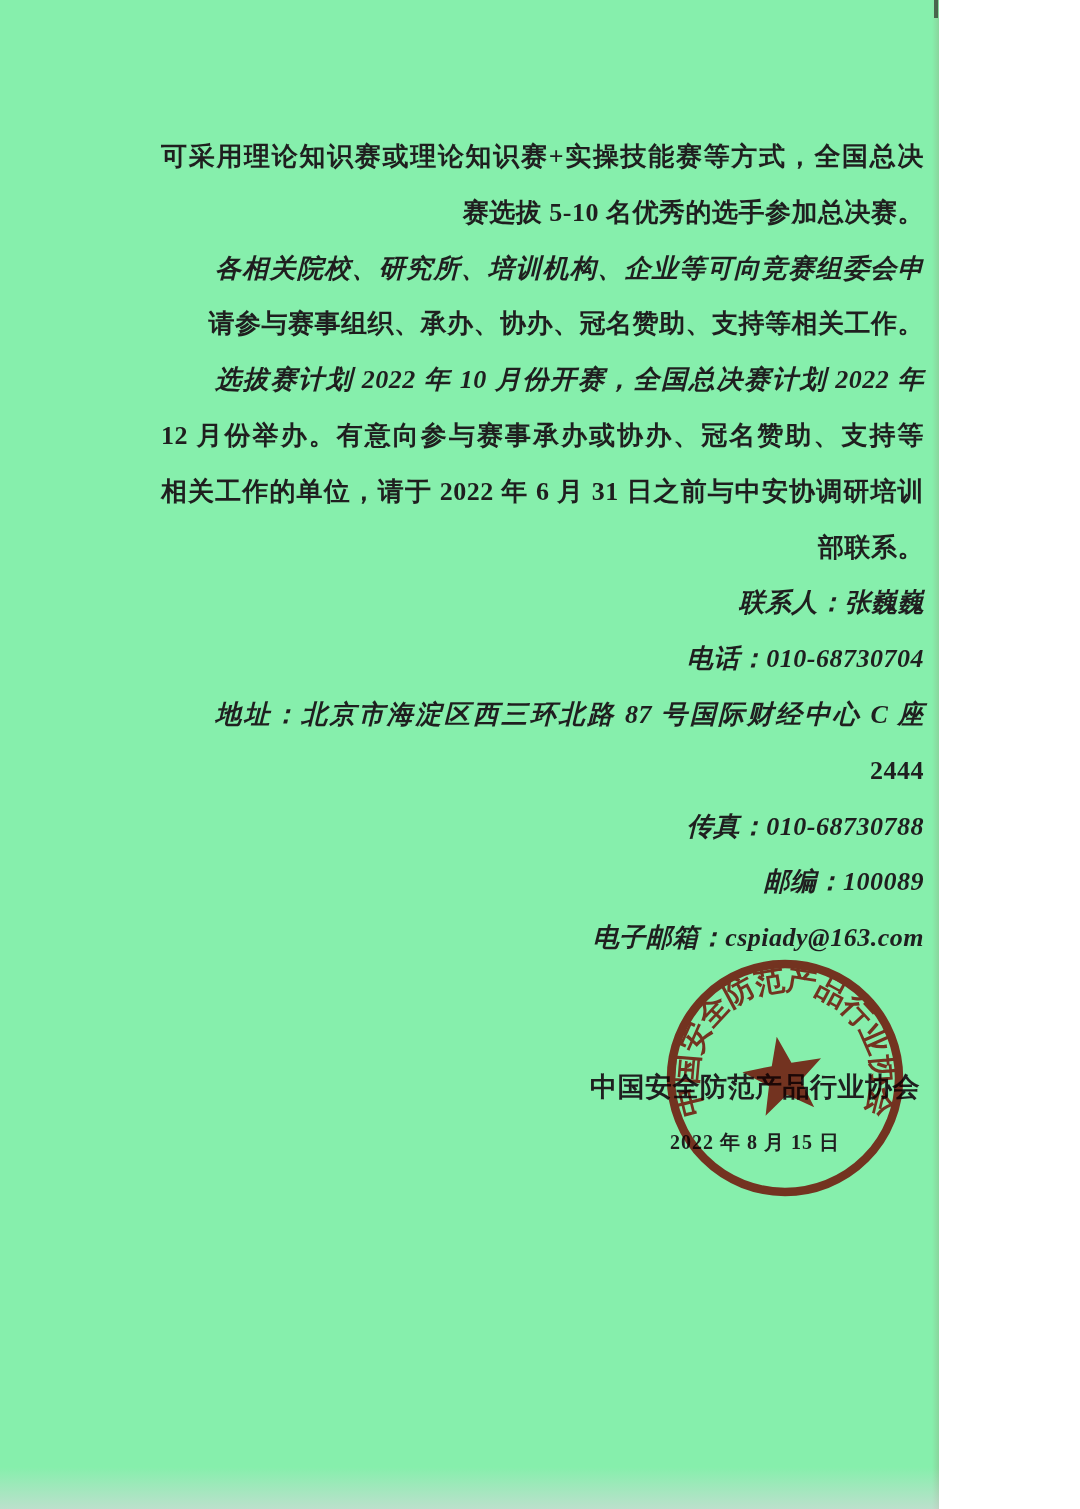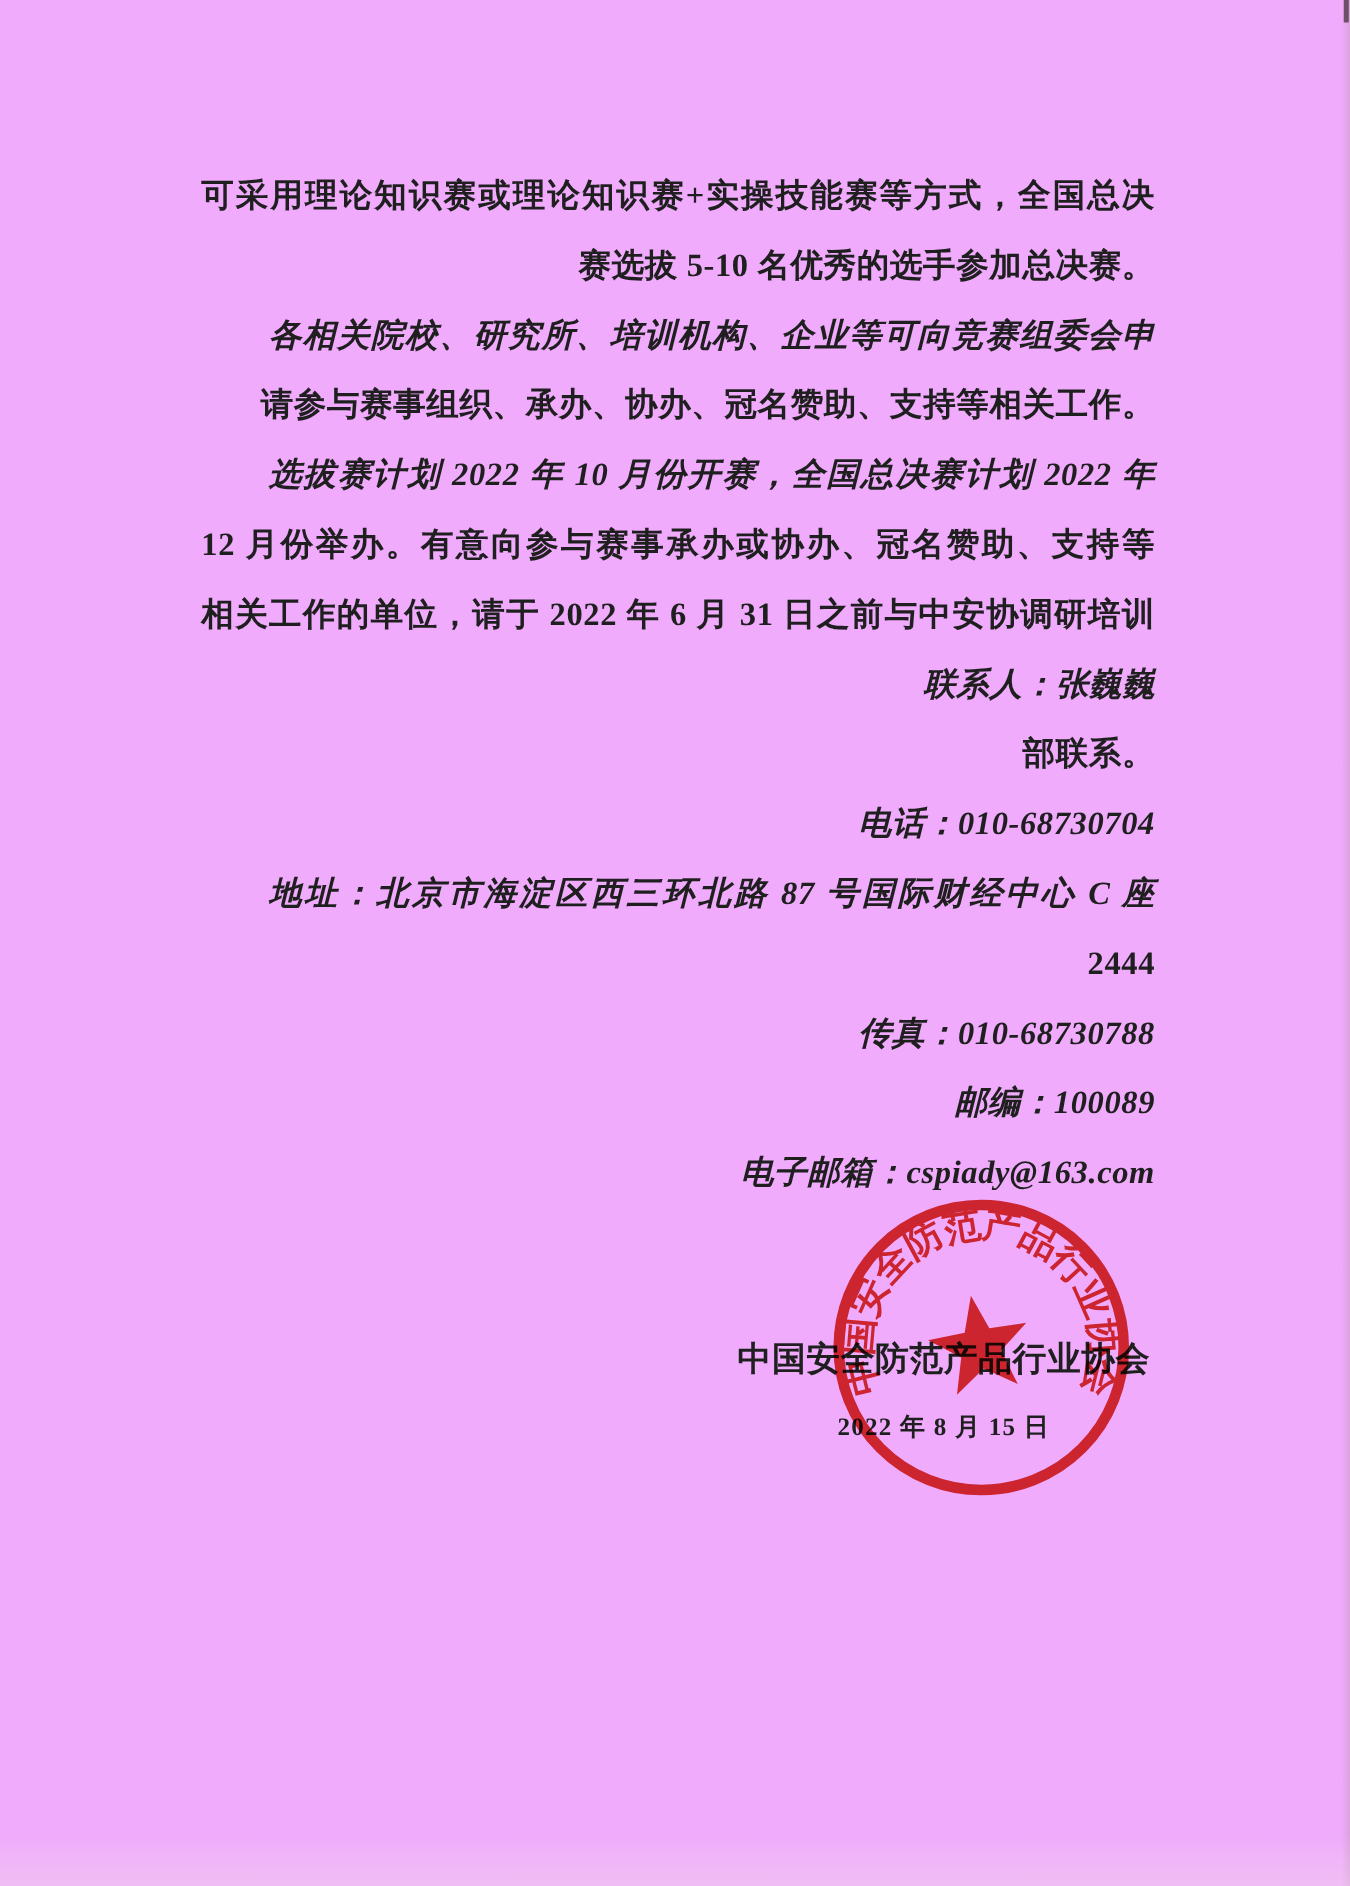--- a/index.html
+++ b/index.html
@@ -3,22 +3,22 @@
 <meta charset="utf-8">
 <style>
   html, body { margin: 0; padding: 0; }
   body {
     width: 1080px; height: 1509px;
     background: #ffffff;
     font-family: "Liberation Serif", "DejaVu Serif", serif;
   }
   .page {
     position: relative;
-    width: 1080px; height: 1509px;
-    background: #f0abfc;
+    width: 939px; height: 1509px;
+    background: #86efac;
     overflow: hidden;
     color: #1f1f1f;
   }
   
   .scan-edge-right {
     position: absolute; top: 0; right: 0;
     width: 7px; height: 100%;
     background: linear-gradient(to left, rgba(150,125,105,0.22), rgba(150,125,105,0.0));
     pointer-events: none;
   }
@@ -89,22 +89,22 @@
 <div class="page">
 
   <div class="letter-body">
     <div class="line justify">可采用理论知识赛或理论知识赛+实操技能赛等方式，全国总决</div>
     <div class="line">赛选拔 5-10 名优秀的选手参加总决赛。</div>
     <div class="line indent justify">各相关院校、研究所、培训机构、企业等可向竞赛组委会申</div>
     <div class="line">请参与赛事组织、承办、协办、冠名赞助、支持等相关工作。</div>
     <div class="line indent justify">选拔赛计划 2022 年 10 月份开赛，全国总决赛计划 2022 年</div>
     <div class="line justify">12 月份举办。有意向参与赛事承办或协办、冠名赞助、支持等</div>
     <div class="line justify">相关工作的单位，请于 2022 年 6 月 31 日之前与中安协调研培训</div>
+    <div class="line">部联系。</div>
     <div class="line indent">联系人：张巍巍</div>
-    <div class="line">部联系。</div>
     <div class="line indent">电话：010-68730704</div>
     <div class="line indent justify">地址：北京市海淀区西三环北路 87 号国际财经中心 C 座</div>
     <div class="line">2444</div>
     <div class="line indent">传真：010-68730788</div>
     <div class="line indent">邮编：100089</div>
     <div class="line indent">电子邮箱：cspiady@163.com</div>
   </div>
 
   <div class="signature">
     <div class="sig-org">中国安全防范产品行业协会</div>

